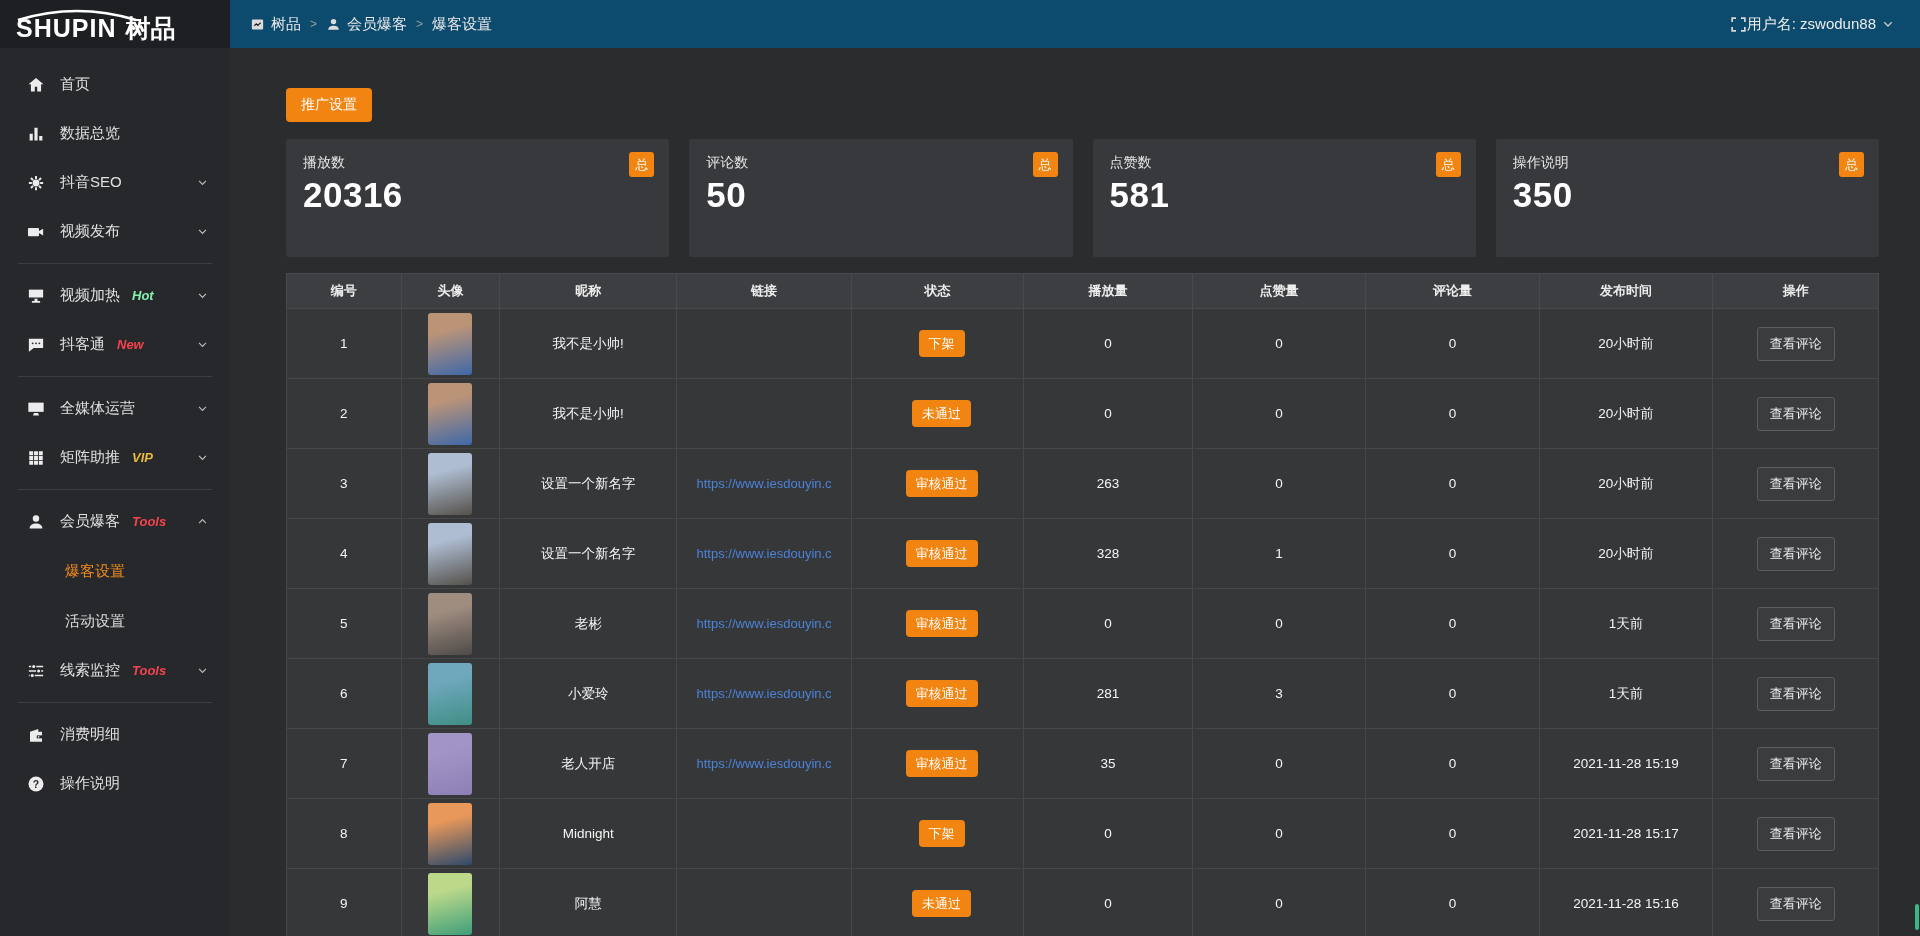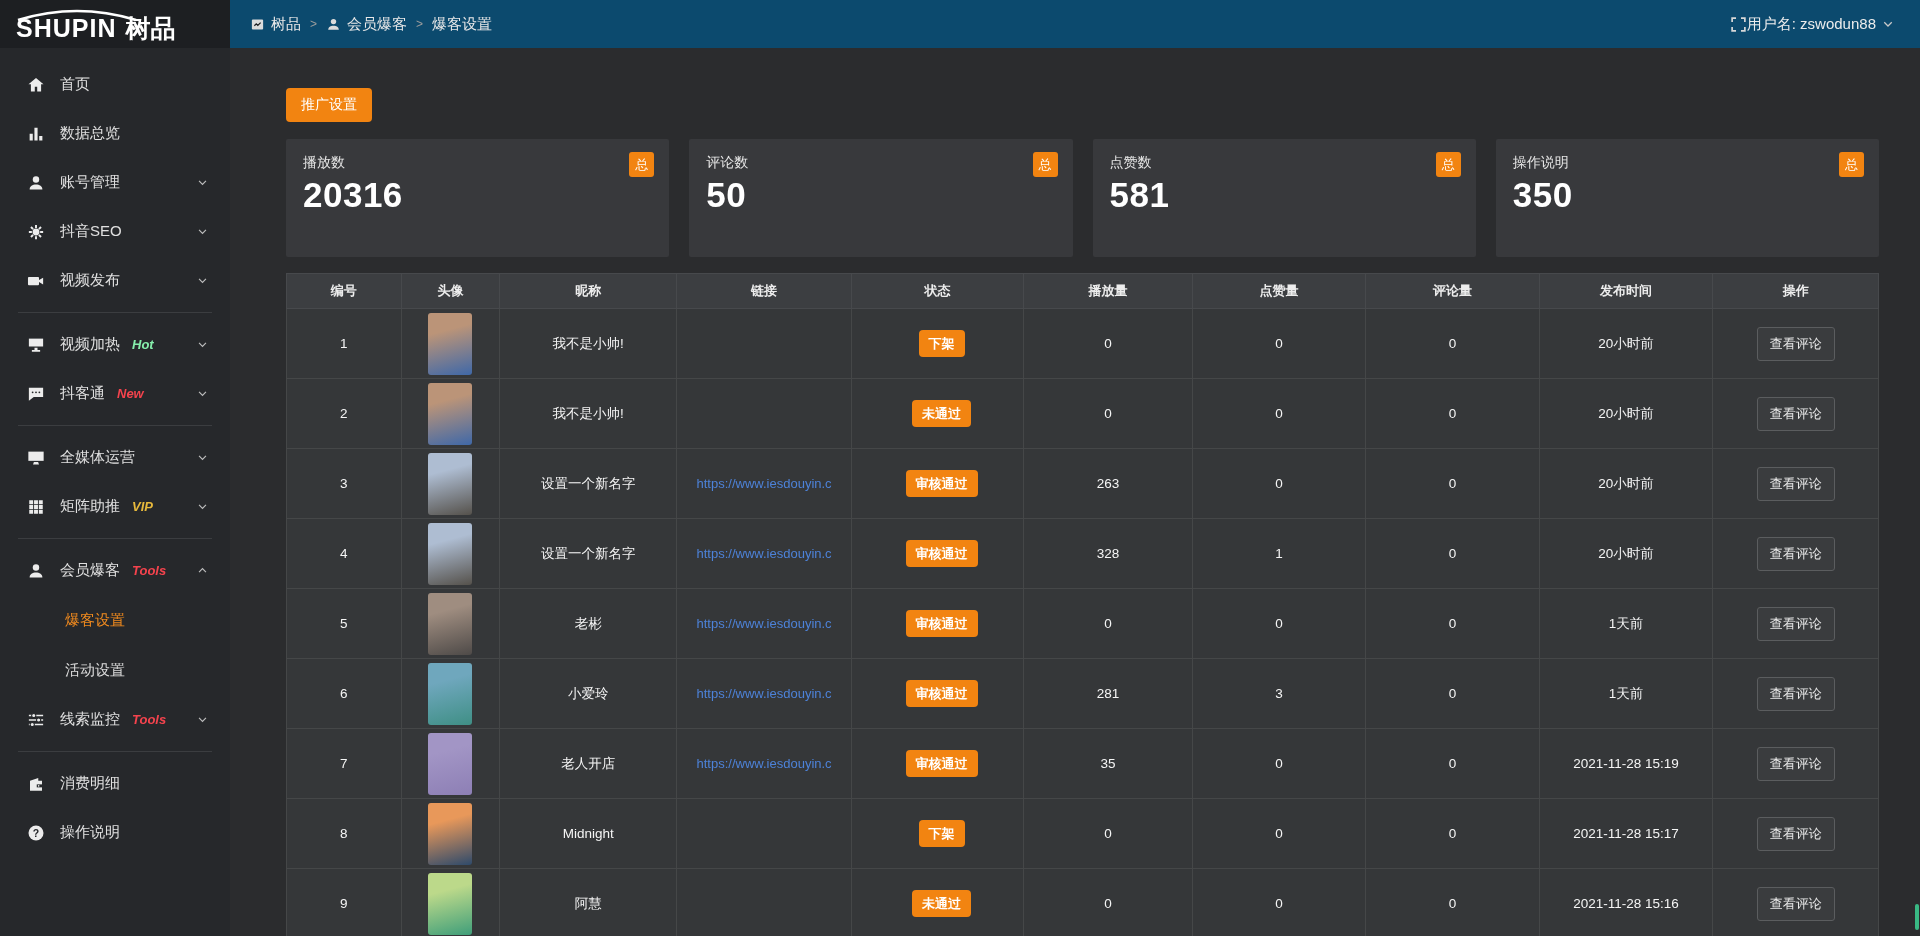--- a/index.html
+++ b/index.html
@@ -90,21 +90,21 @@
     font-size:13.5px; color:#f5f5f5; border:1px solid #454748;
     overflow:hidden; white-space:nowrap; padding:0 10px;
   }
   .avatar {
     display:inline-block; width:44px; height:62px; border-radius:3px;
     vertical-align:middle;
   }
   .cell-link { color:#4d82d8; text-decoration:none; font-size:13px; cursor:pointer; }
   .status-badge {
     display:inline-block; background:#f28411; color:#fff; font-size:13px;
-    font-weight:bold; border-radius:4px; padding:7px 10px; line-height:1;margin-left:8px;
+    font-weight:normal; border-radius:4px; padding:7px 10px; line-height:1;margin-left:8px;
   }
   .action-btn {
     background:#3a3c3e; border:1px solid #5b5d5f; color:#e9e9e9;
     font-size:13px; border-radius:3px; padding:7px 12px; cursor:pointer;
     font-family:inherit;
   }
   .scroll-thumb {
     position:absolute; right:1px; bottom:6px; width:4px; height:26px;
     background:#39b984; border-radius:2px;
   }
@@ -178,35 +178,20 @@
   <div class="side-item">
     <span class="icn side-icn">
         <svg viewBox="0 0 24 24" fill="currentColor">
           <path d="M3.5 20.5v-9h4.2v9zM9.9 20.5v-17h4.2v17zM16.3 20.5v-6h4.2v6z"></path>
         </svg>
       </span>
     <span class="side-label">数据总览</span>
 
   </div>
 
-  <div class="side-item">
-    <span class="icn side-icn">
-        <svg viewBox="0 0 24 24" fill="currentColor">
-          <circle cx="12" cy="7.3" r="4.3"></circle>
-          <path d="M3.5 20.5c0-4.4 3.9-6.6 8.5-6.6s8.5 2.2 8.5 6.6z"></path>
-        </svg>
-      </span>
-    <span class="side-label">账号管理</span>
-
-    <span class="icn side-chevron">
-        <svg viewBox="0 0 24 24" fill="none" stroke="currentColor" stroke-width="2.6">
-          <path d="M4.5 8.5 12 16l7.5-7.5"></path>
-        </svg>
-      </span>
-  </div>
 
   <div class="side-item">
     <span class="icn side-icn">
         <svg viewBox="0 0 24 24">
           <g stroke="currentColor" stroke-width="2.6" fill="none">
             <path d="M12 2.5v4M12 17.5v4M2.5 12h4M17.5 12h4M5.3 5.3l2.8 2.8M15.9 15.9l2.8 2.8M18.7 5.3l-2.8 2.8M8.1 15.9l-2.8 2.8"></path>
           </g>
           <circle cx="12" cy="12" r="4.6" fill="currentColor"></circle>
         </svg>
       </span>

